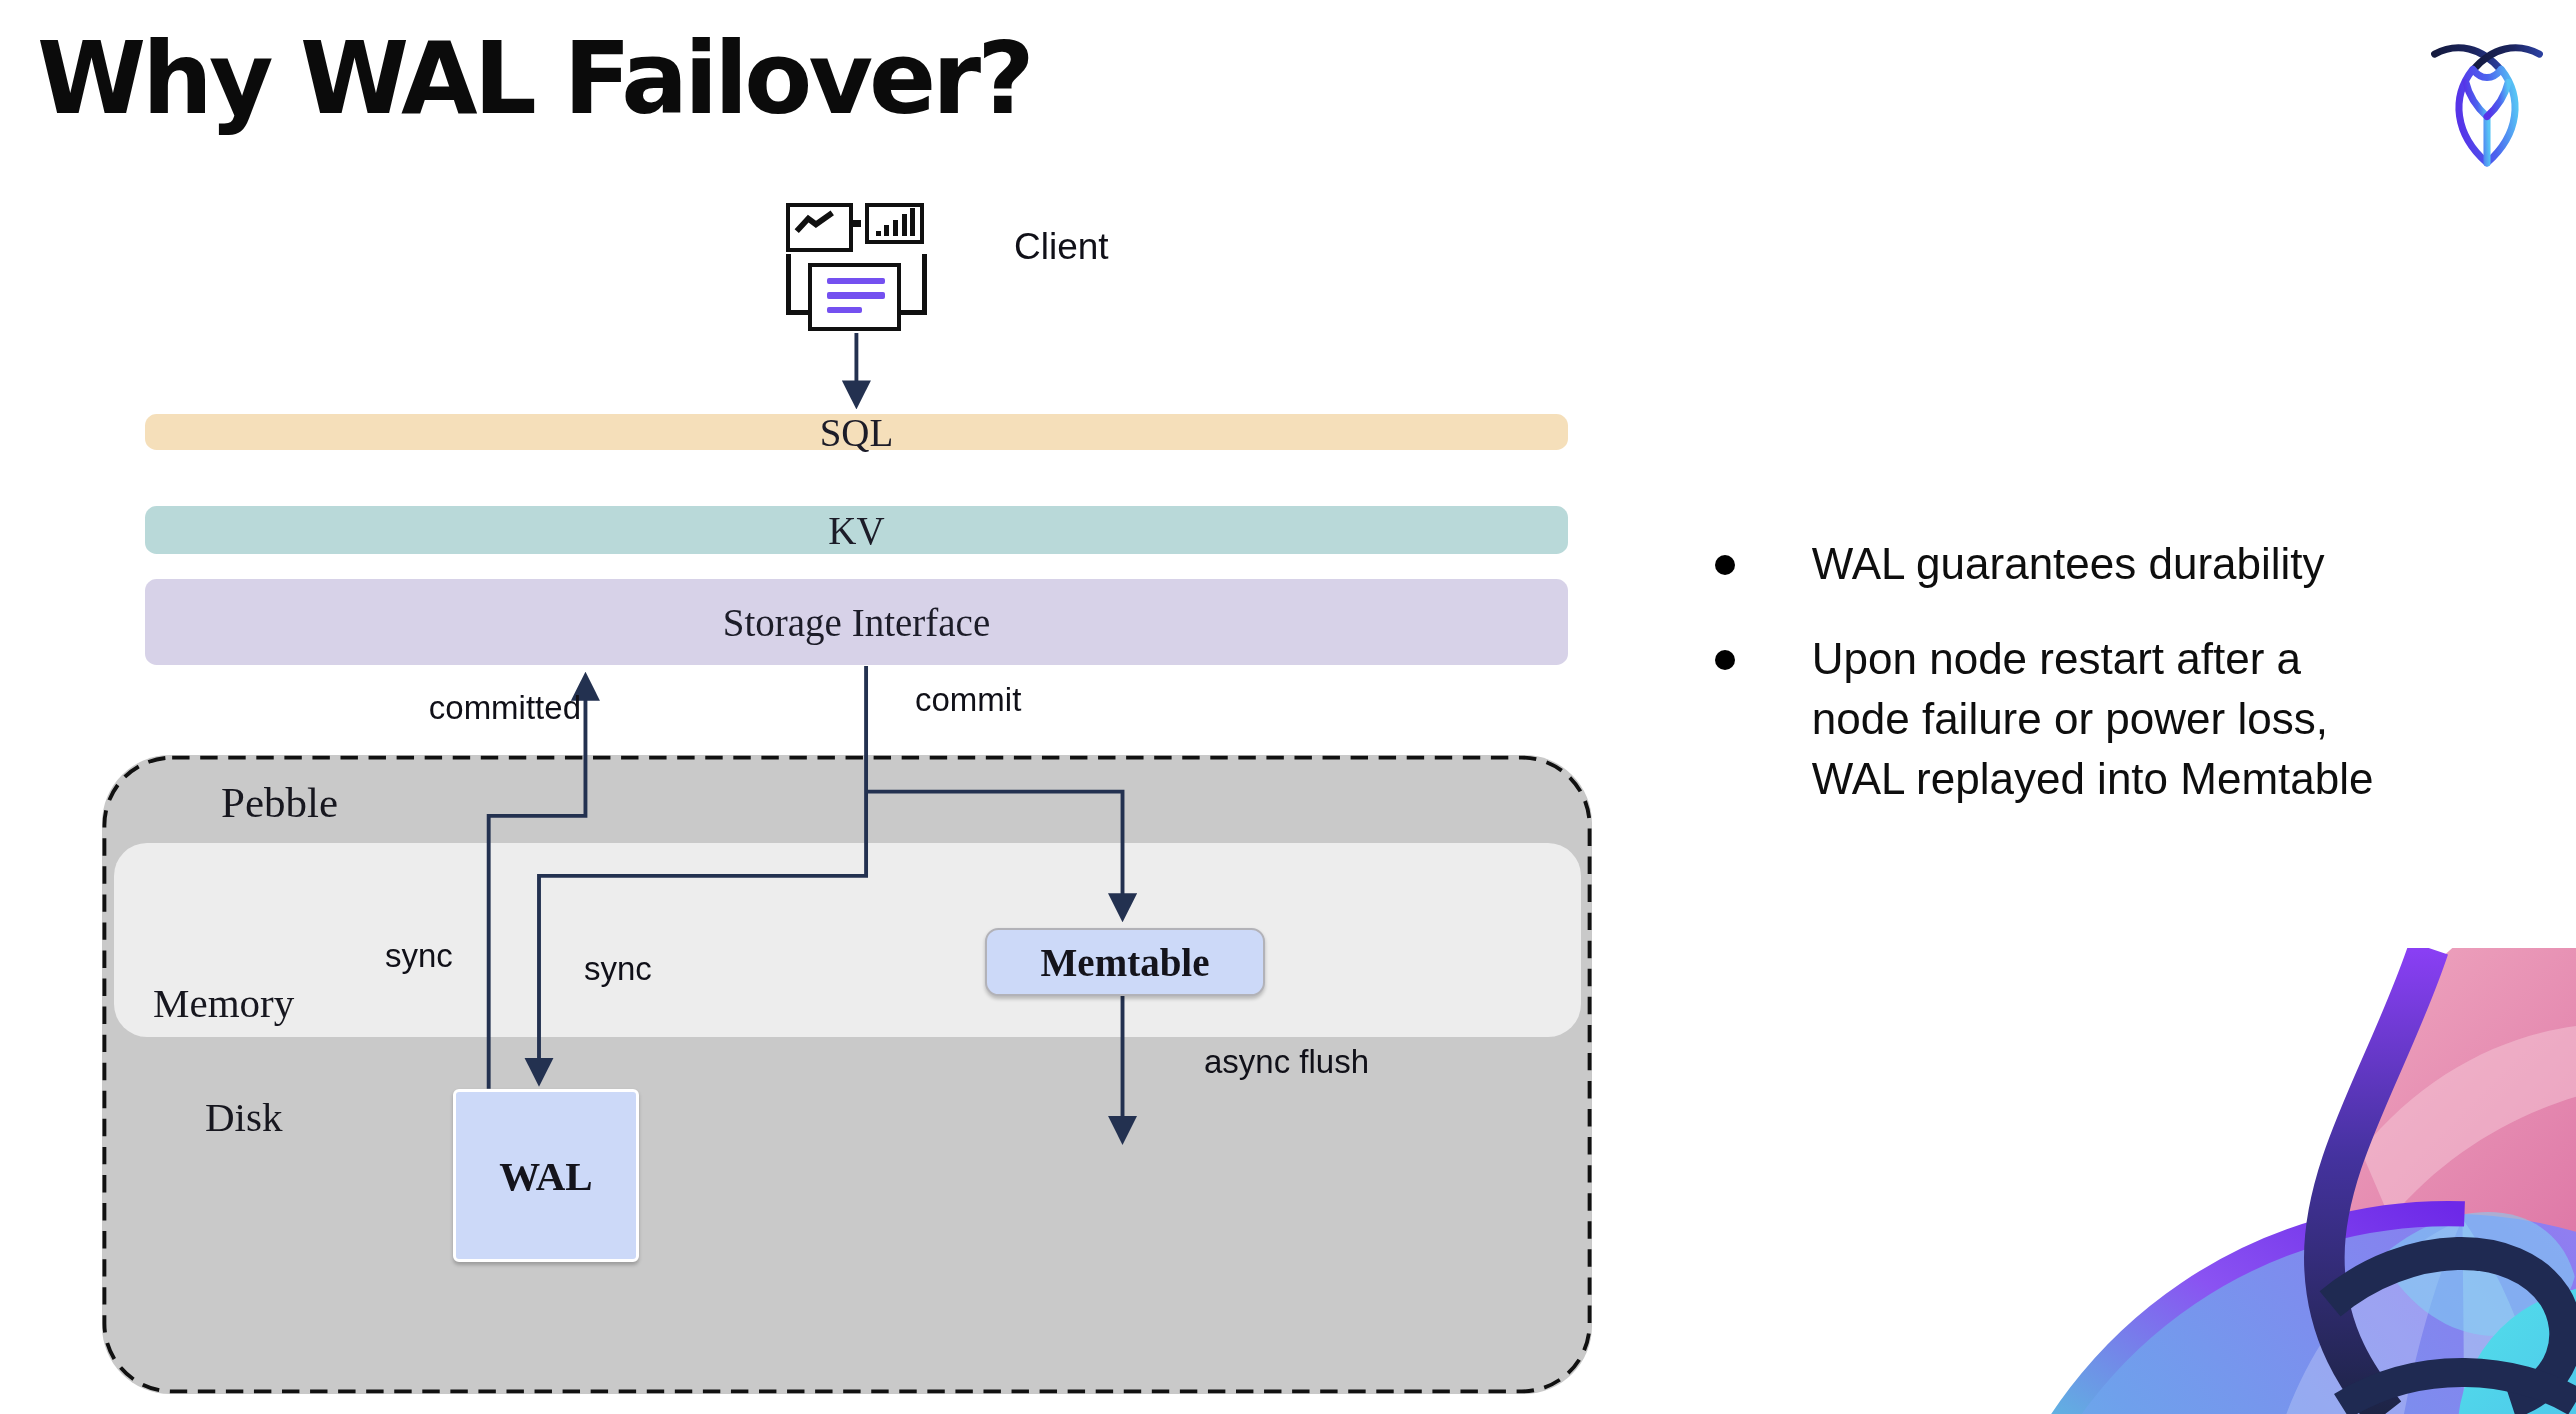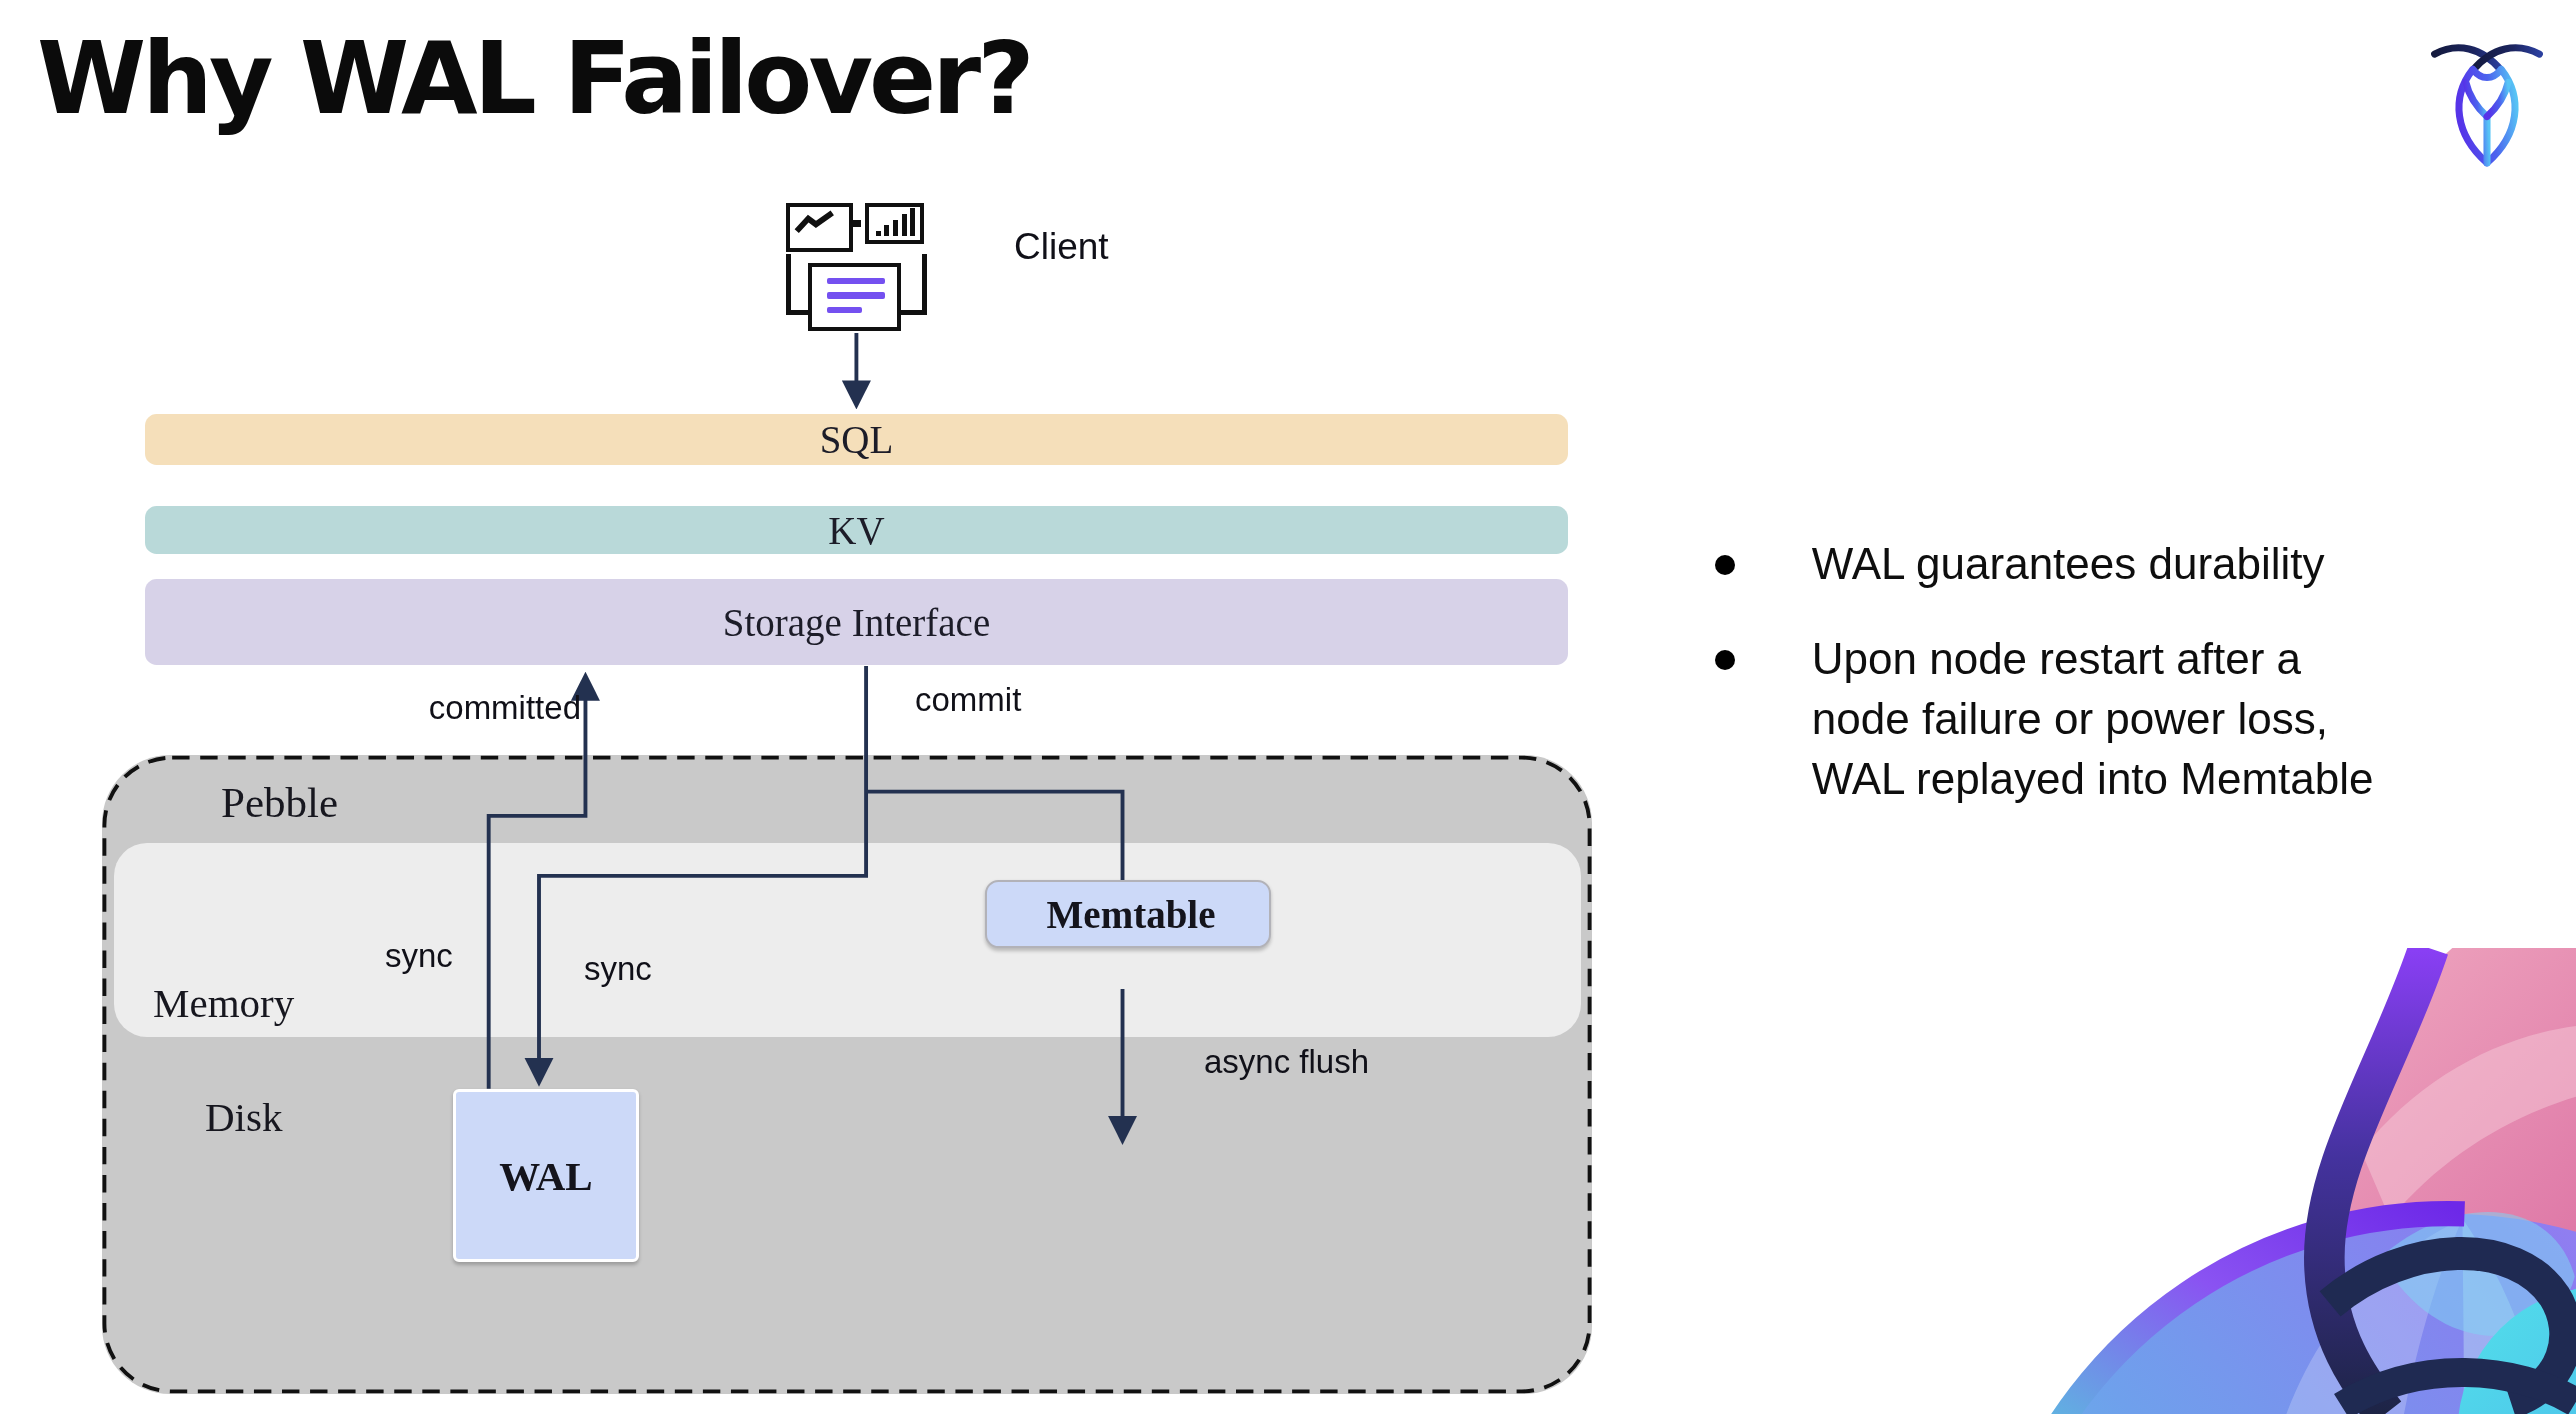--- a/index.html
+++ b/index.html
@@ -16,21 +16,21 @@
     font-weight:bold;font-size:99px;letter-spacing:-3.9px;color:#0b0b0b;
   }
 
   
   .bar{
     left:145px;width:1423px;border-radius:11.6px;
     display:flex;align-items:center;justify-content:center;
     font-family:"Liberation Serif","DejaVu Serif",serif;
     font-size:39px;color:#1c1c28;
   }
-  .bar-sql{top:414px;height:51px;background:var(--c-sql,#f5dfba);}
+  .bar-sql{top:414px;height:36px;background:var(--c-sql,#f5dfba);}
   .bar-kv{top:506px;height:48px;background:var(--c-kv,#b9d9d9);}
   .bar-storage{top:579px;height:86px;background:var(--c-storage,#d7d2e8);}
 
   
   .pebble{
     left:102px;top:755px;width:1490px;height:639px;border-radius:68px;
     background:var(--c-pebble,#c9c9c9);
   }
   .pebble-border{position:absolute;left:0;top:0;}
   .memory-band{
@@ -45,21 +45,21 @@
   .lbl-disk{left:205px;top:1093px;font-size:41px;}
 
   
   .bluebox{
     background:var(--c-box,#ccd9f8);
     display:flex;align-items:center;justify-content:center;
     font-family:"Liberation Serif","DejaVu Serif",serif;font-weight:bold;
     color:#14141c;box-shadow:0 2.9px 3.9px rgba(0,0,0,.22);
   }
   .box-wal{left:453px;top:1089px;width:180px;height:167px;border:3.9px solid #fff;border-radius:6px;font-size:41px;}
-  .box-memtable{left:985px;top:880px;width:276px;height:64px;border:2.9px solid #b2b2b8;border-radius:13.5px;font-size:39px;padding-left:6px;}
+  .box-memtable{left:985px;top:928px;width:276px;height:64px;border:2.9px solid #b2b2b8;border-radius:13.5px;font-size:39px;}
   .box-sstable{left:1002px;top:1147px;width:276px;height:169px;border:3.9px solid #fff;border-radius:21px;font-size:39px;}
 
   
   .edge-label{font-size:33px;color:#101018;}
   .lbl-committed{left:329px;top:689px;width:252px;text-align:right;}
   .lbl-commit{left:915px;top:681px;}
   .lbl-sync-left{left:385px;top:937px;}
   .lbl-sync-right{left:584px;top:950px;}
   .lbl-async{left:1204px;top:1043px;}
   .lbl-client{left:1014px;top:226px;font-size:37px;}

